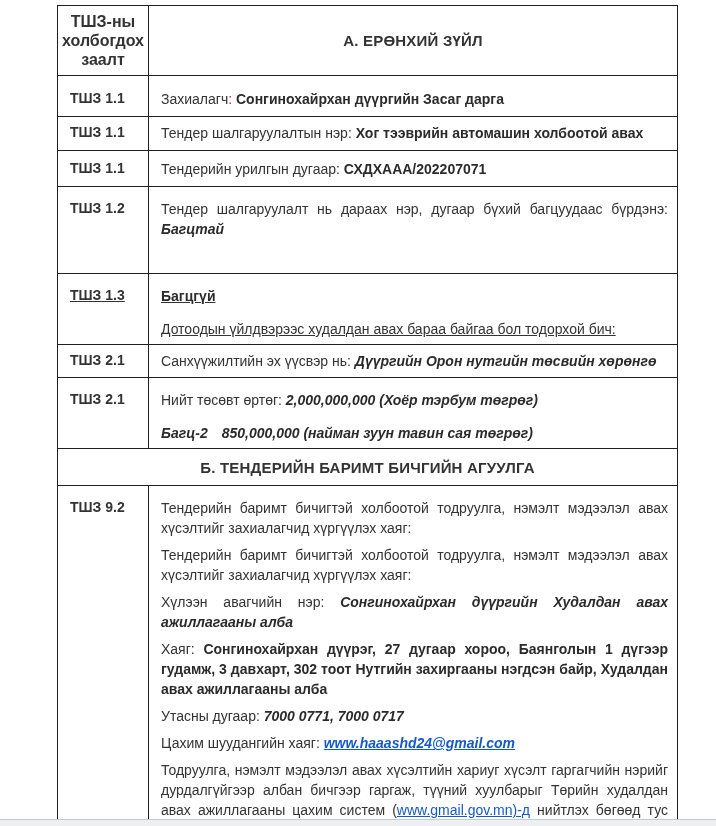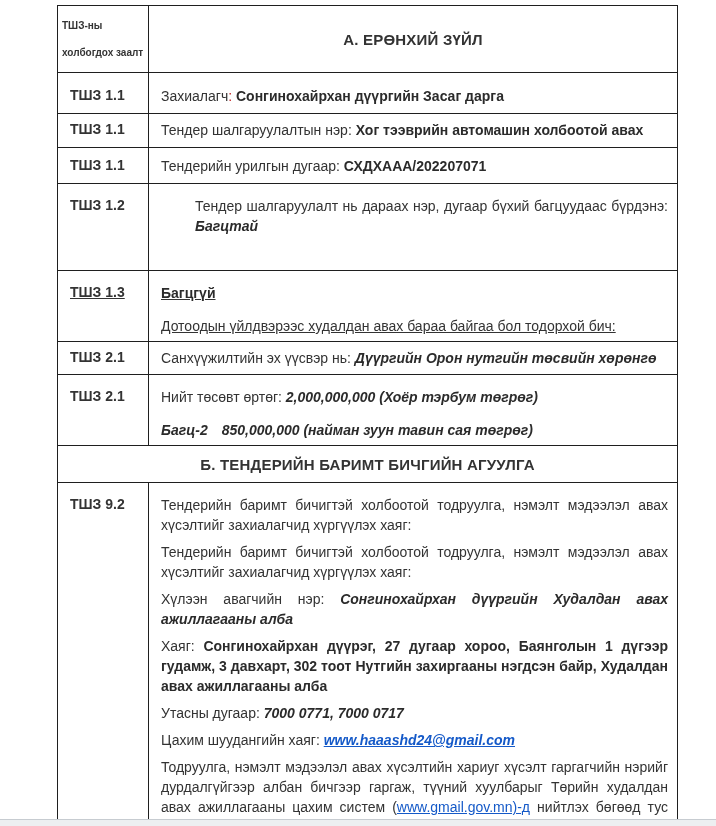--- a/index.html
+++ b/index.html
@@ -46,40 +46,41 @@
   .j  { text-align: justify; }
   .jl { text-align: justify; text-align-last: justify; }
   b { font-weight: 700; color: #2b2b2b; }
   .bi { font-weight: 700; font-style: italic; color: #2b2b2b; }
   .red { color: #c22121; }
   a.link { color: #1459c8; text-decoration: underline; cursor: pointer; }
   a.link.bi { color: #1459c8; }
   
   .head1 {
     display: flex; align-items: center; justify-content: center;
-    font-weight: 700; font-size: 10px; line-height: 27px;
+    text-align: center;
+    font-weight: 700; font-size: 16px; line-height: 19px;
     padding: 6px 4px; white-space: normal;
     border-right: 1px solid #1f1f1f;
   }
   .head2 {
     display: flex; align-items: center; justify-content: center;
     font-weight: 700; font-size: 15px; letter-spacing: .2px;
     text-align: center;
   }
   .sec {
     display: flex; align-items: center; justify-content: center;
     font-weight: 700; font-size: 15px; letter-spacing: .2px;
     text-align: center; padding: 6px 4px;
   }
   
   .h65 { min-height: 65px; }
   .h41 { min-height: 41px; }
   .h34 { min-height: 34px; }
   .h36 { min-height: 36px; }
-  .h87 { min-height: 87px; gap: 34px; }
+  .h87 { min-height: 87px; }
   .h69 { min-height: 69px; text-decoration: underline; }
   .h33 { min-height: 33px; }
   .h66 { min-height: 66px; }
   .h37 { min-height: 37px; }
   .pt13 { padding-top: 13px; }
   .pt12 { padding-top: 12px; }
   .pt6  { padding-top: 6px; }
   .gap { margin-left: 14px; }
   .page-edge {
     position: absolute;

